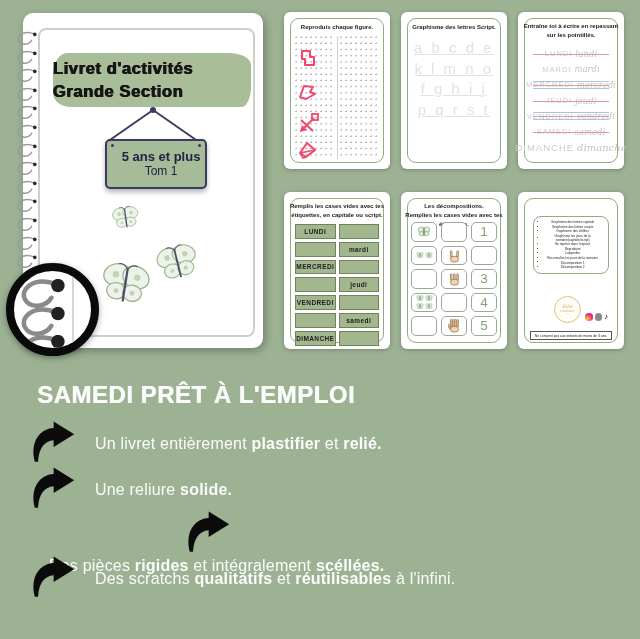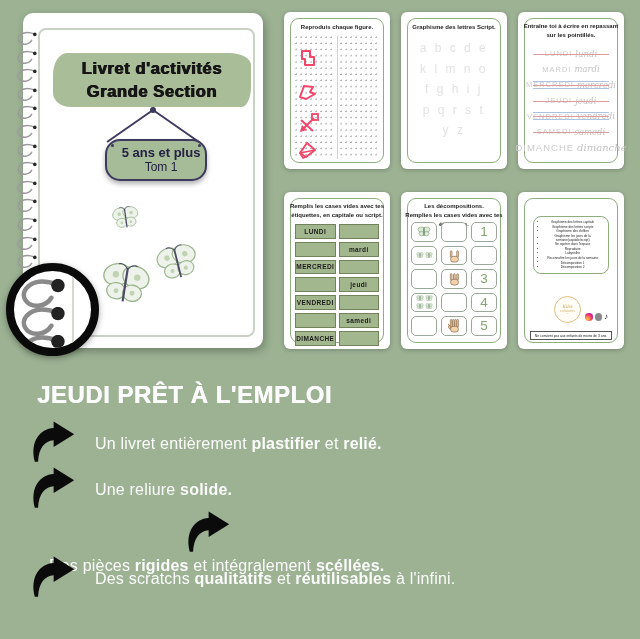--- a/index.html
+++ b/index.html
@@ -13,28 +13,28 @@
 
   
   .cover{position:absolute;left:23px;top:13px;width:240px;height:335px;background:#fff;
          border-radius:10px;box-shadow:2px 3px 8px rgba(0,0,0,.28);}
   .cover-inner{position:absolute;left:15px;top:15px;right:8px;bottom:11px;
                border:2px solid #c9d2c4;border-radius:8px;}
   .spiral{position:absolute;left:-7px;top:18px;display:flex;flex-direction:column;}
   .spiral .coil{height:18.6px;}
   .brush{position:absolute;left:30px;top:40px;width:198px;height:54px;background:var(--brush);
          border-radius:14px 22px 10px 18px/22px 12px 20px 14px;
-         display:flex;flex-direction:column;justify-content:center;align-items:center;gap:3px;}
+         display:flex;flex-direction:column;justify-content:center;align-items:flex-start;gap:3px;}
   .brush::before{content:"";position:absolute;inset:-3px 4px 2px 2px;background:var(--brush);
                  border-radius:18px 10px 16px 22px/14px 20px 12px 18px;transform:rotate(-1.2deg);z-index:-1;}
   .brush-line{font-size:16.5px;font-weight:700;color:var(--ink);letter-spacing:.6px;
               text-shadow:.5px 0 var(--ink), -.5px 0 var(--ink);line-height:1.2;}
   .string-svg{position:absolute;left:74px;top:93px;}
-  .sign{position:absolute;left:82px;top:126px;width:102px;height:42px;background:var(--sign-green);
-        border:2.5px solid var(--sign-border);border-radius:15px;box-shadow:0 3px 5px rgba(0,0,0,.3);
+  .sign{position:absolute;left:82px;top:126px;width:102px;height:50px;background:var(--sign-green);
+        border:2.5px solid var(--sign-border);border-radius:5px;box-shadow:0 3px 5px rgba(0,0,0,.3);
         display:flex;flex-direction:column;align-items:center;justify-content:center;padding-left:10px;}
   .sign .nail{position:absolute;width:3px;height:3px;border-radius:50%;background:var(--sign-border);top:3px;}
   .sign .nail.l{left:4px;} .sign .nail.r{right:4px;}
   .sign-title{font-size:13px;font-weight:700;color:#232144;line-height:1.1;}
   .sign-sub{font-size:12px;color:#232144;}
   .bf{position:absolute;}
   .bf-small{left:88px;top:192px;transform:rotate(-8deg);}
   .bf-big{left:75px;top:248px;transform:rotate(9deg);}
   .bf-right{left:132px;top:230px;transform:rotate(-14deg);}
 
@@ -56,22 +56,22 @@
 
   
   .dotzone{position:absolute;left:11px;right:11px;top:24px;bottom:10px;display:flex;}
   .dothalf{flex:1;background-image:radial-gradient(circle at 1.2px 1.2px,#adadad .7px,transparent .95px);
            background-size:5px 6.2px;}
   .dotdiv{width:1px;background:#d0d0d0;margin:0 2px;}
   .fig{position:absolute;left:13px;}
 
   
   .letters{position:absolute;left:0;right:0;top:26px;text-align:center;}
-  .letters div{font-size:12px;font-weight:300;color:#e2e2e2;letter-spacing:2.5px;line-height:20.5px;
-               font-family:"Liberation Sans",sans-serif;}
+  .letters div{font-size:15px;font-weight:300;color:#e2e2e2;letter-spacing:2.5px;line-height:20.5px;
+               font-family:"Liberation Sans",sans-serif;text-decoration:underline;}
 
   
   .days{position:absolute;left:10px;right:10px;top:34px;}
   .day-row{position:relative;height:15.6px;display:flex;align-items:center;justify-content:center;gap:3px;}
   .day-caps{font-size:7.5px;color:#cbcbcb;letter-spacing:1px;font-weight:400;}
   .day-script{font-size:8.5px;color:#c4c4c4;font-family:"DejaVu Serif",serif;font-style:italic;}
   .day-row:last-child .day-caps{font-size:9.5px;}
   .day-row:last-child .day-script{font-size:10px;}
   .guides{position:absolute;left:6%;right:6%;top:26%;height:48%;pointer-events:none;}
   .g-redblue .guides{border-top:1px solid #a9c3e0;border-bottom:1px solid #a9c3e0;}
@@ -309,21 +309,20 @@
   </div>
 
   <div class="pagecard">
     <div class="pborder"></div>
     <div class="ptitle">Graphisme des lettres Script.</div>
     <div class="letters">
         <div>a b c d e</div>
         <div>k l m n o</div>
         <div>f g h i j</div>
         <div>p q r s t</div>
-        <div>y z</div>
       </div>
   </div>
 
   <div class="pagecard">
     <div class="pborder"></div>
     <div class="ptitle two">
       <span>Entraîne toi à écrire en repassant</span><br>
       <span>sur les pointillés.</span>
     </div>
     <div class="days">
@@ -591,21 +590,21 @@
     </div>
     <div class="socials">
       <span class="soc-insta"></span>
       <span class="soc-gray"></span>
       <span class="soc-note">♪</span>
     </div>
     <div class="warn">Ne convient pas aux enfants de moins de 3 ans.</div>
   </div>
 </div>
 
-<div class="footer-heading">JEUDI PRÊT À L'EMPLOI</div>
+<div class="footer-heading">SAMEDI PRÊT À L'EMPLOI</div>
 <div id="bullets">
     <div class="bullet" style="top: 421px;">
       <span><svg width="46" height="42" viewBox="0 0 56 50">
           <path d="M7,49 C1,25 13,9 30,8 L30,0 L55,15.5 L30,31 L30,23 C19,24 12,32 11,49 Z" fill="#0b0b0b"></path>
         </svg></span>
       <p class="btext"><span>Un livret entièrement </span><b>plastifier</b><span> et </span><b>relié.</b></p>
     </div>
     <div class="bullet" style="top: 467px;">
       <span><svg width="46" height="42" viewBox="0 0 56 50">
           <path d="M7,49 C1,25 13,9 30,8 L30,0 L55,15.5 L30,31 L30,23 C19,24 12,32 11,49 Z" fill="#0b0b0b"></path>

